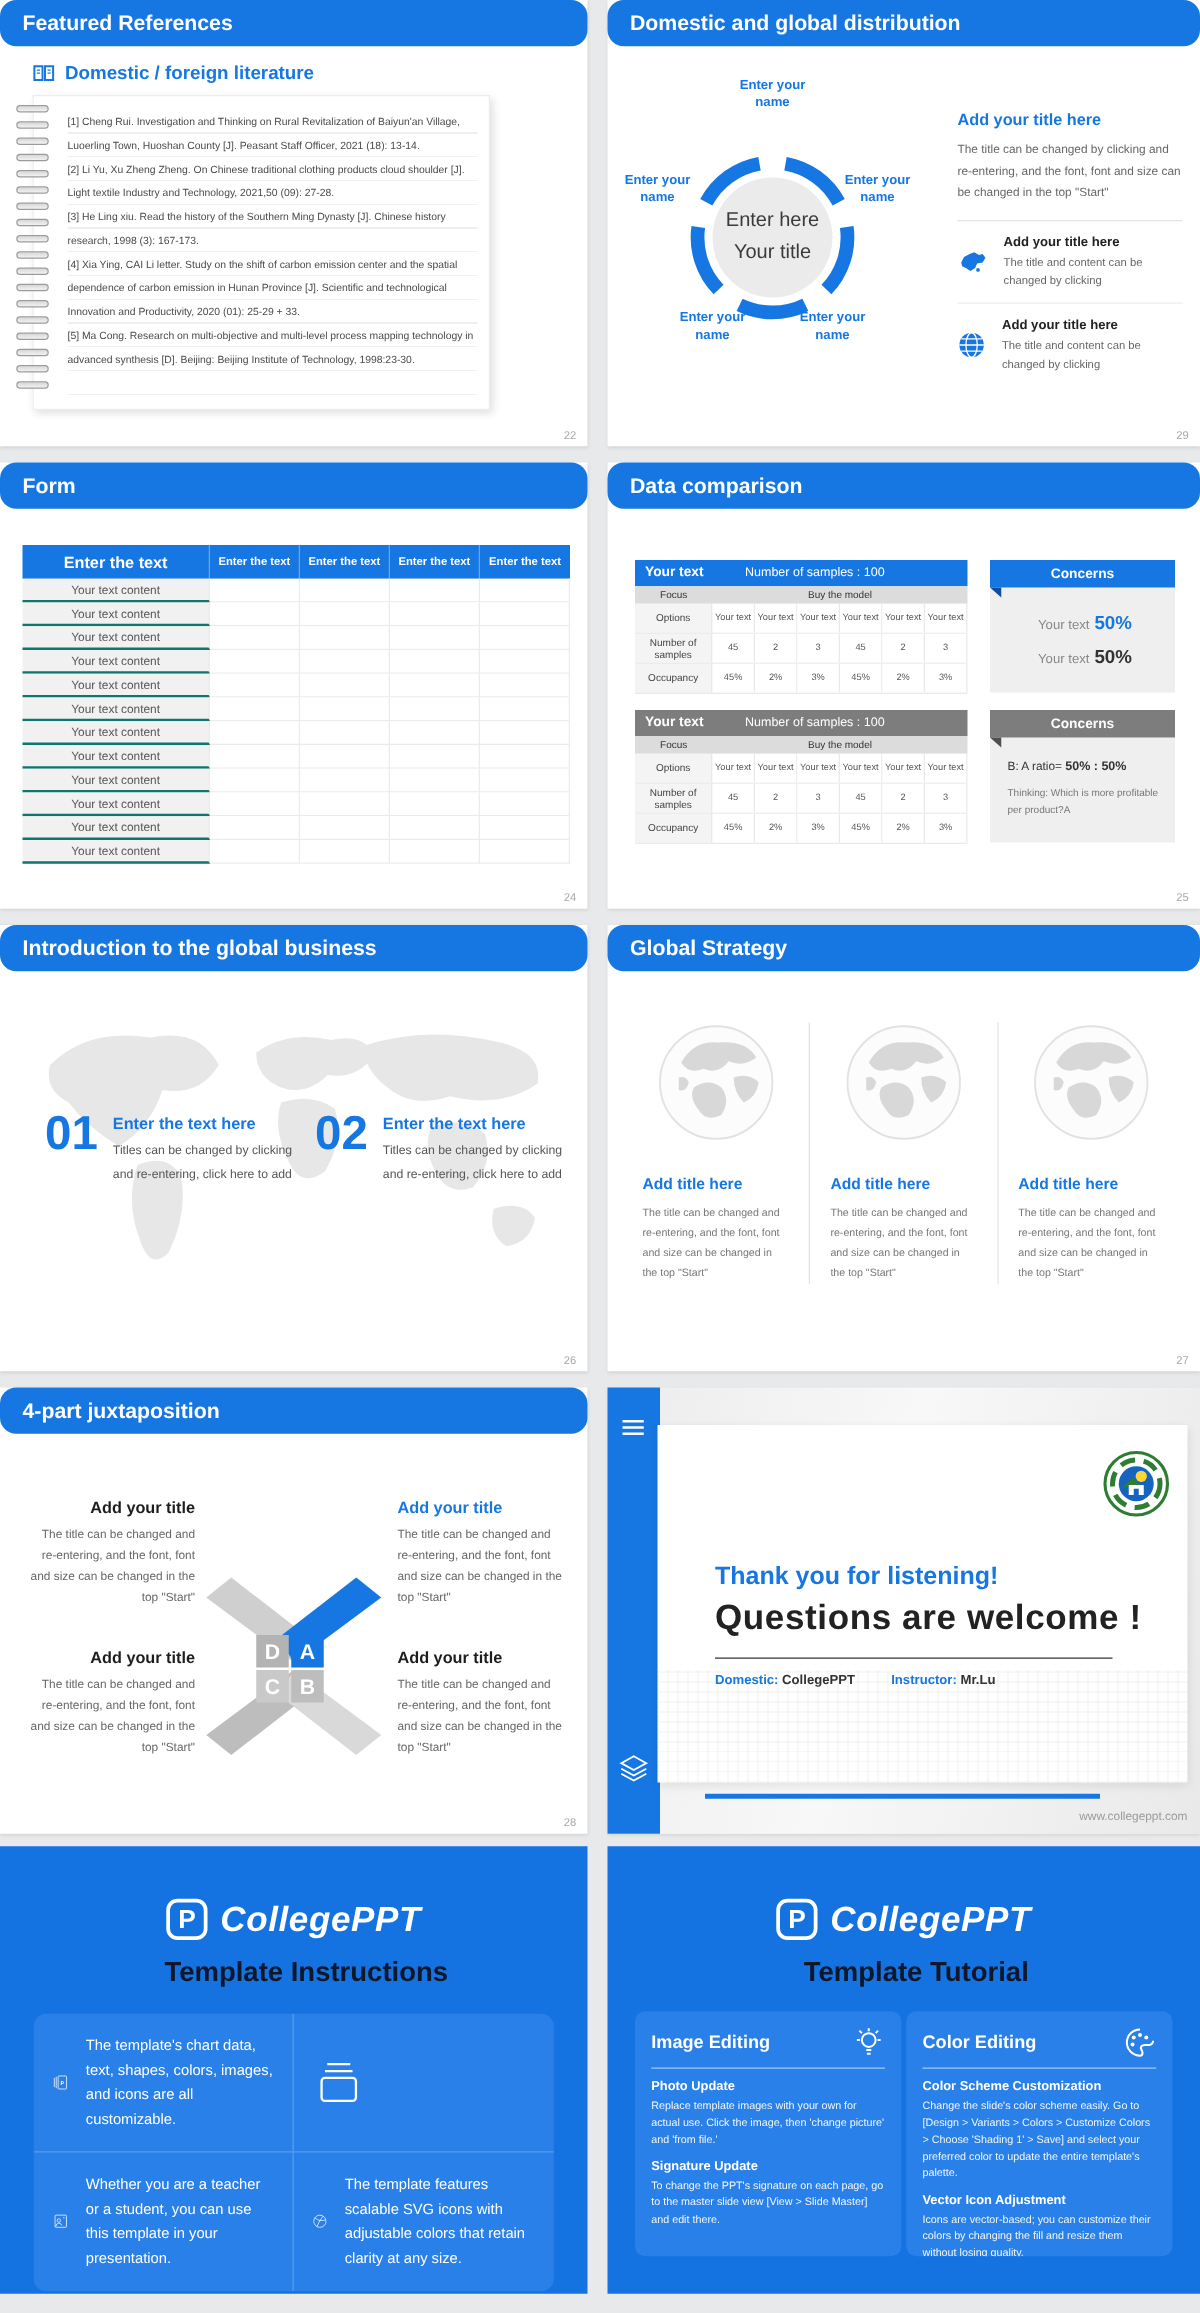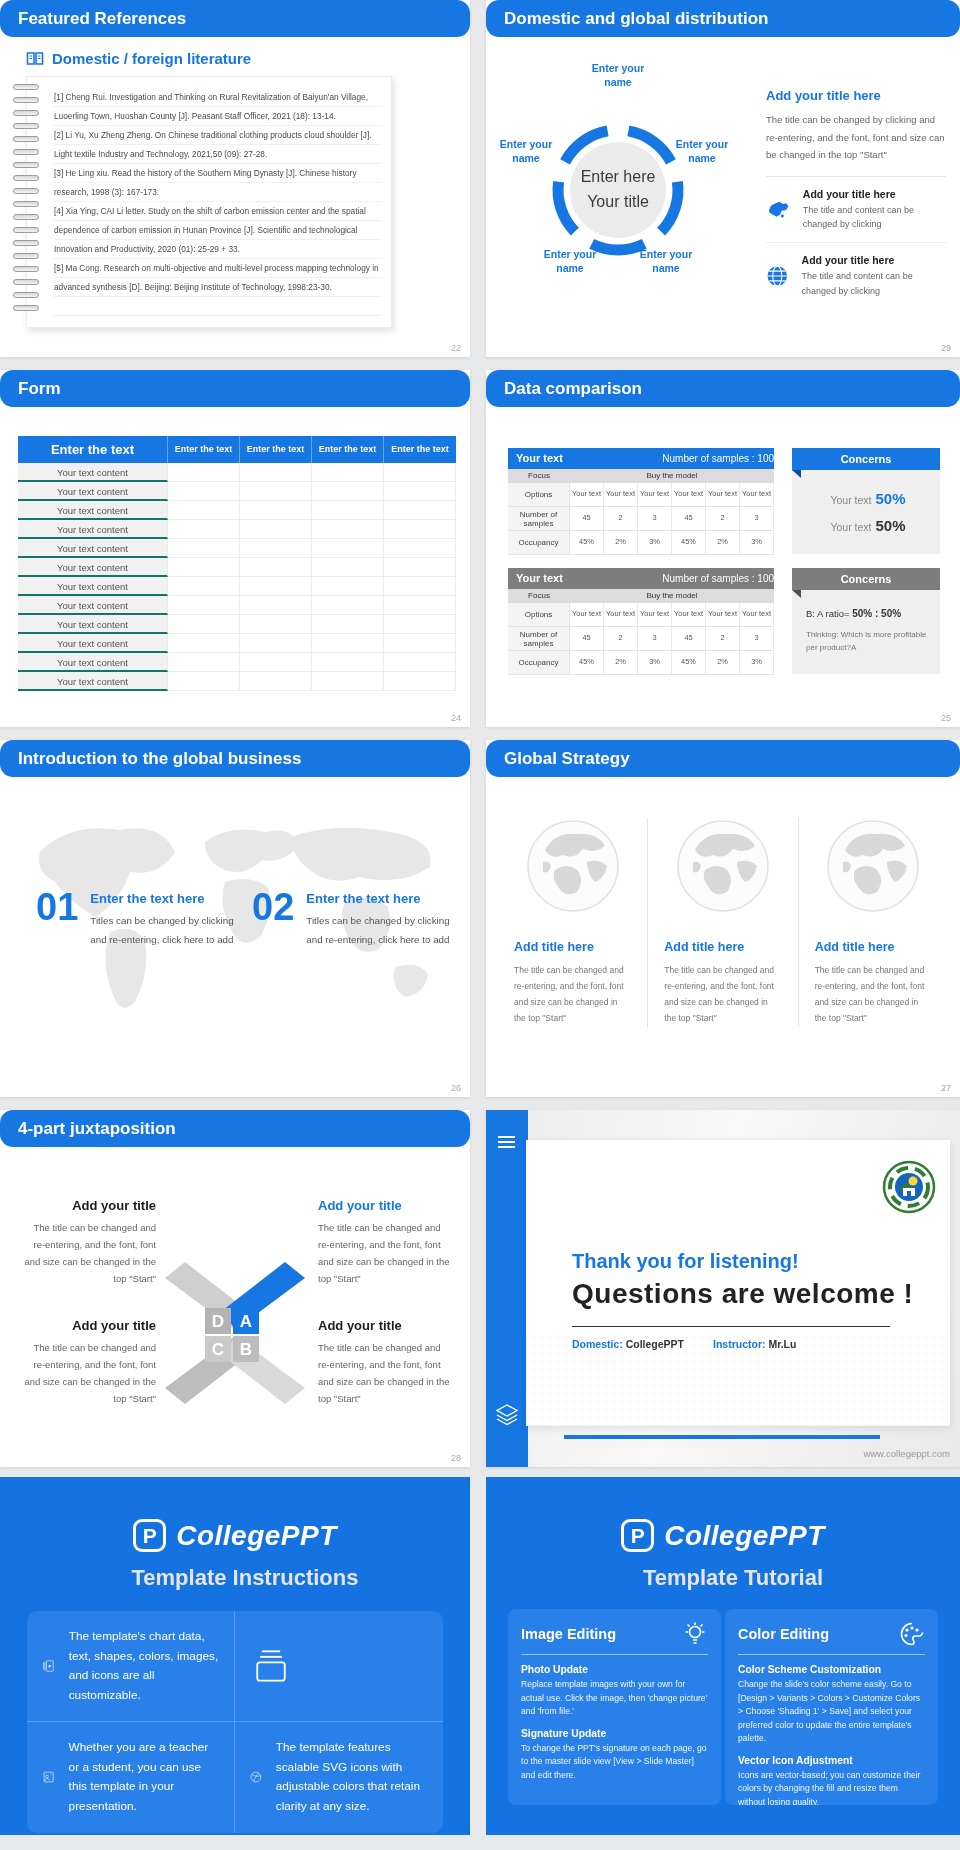--- a/index.html
+++ b/index.html
@@ -46,21 +46,21 @@
   .ft-row{display:flex;height:19px;}
   .ft-row .fc{width:72px;background:#fff;border-right:1px solid #ebebeb;border-bottom:1px solid #ebebeb;}
   .ft-row .fc:first-of-type{width:150px;background:#f1f1f1;border-bottom:2px solid #0f766e;color:#555;font-size:9.5px;line-height:19px;text-align:center;}
 
   
   .dc-table{position:absolute;left:22px;width:266px;font-size:8px;}
   .dct-1{top:78px;} .dct-2{top:198px;}
   .dc-title{display:flex;height:21px;color:#fff;}
   .dct-1 .dc-title{background:var(--blue);} .dct-2 .dc-title{background:var(--gray-hdr);}
   .dc-tl{width:88px;font-weight:bold;font-size:11px;line-height:21px;padding-left:8px;}
-  .dc-tr{flex:1;text-align:right;font-size:10px;line-height:21px;}
+  .dc-tr{flex:1;text-align:left;font-size:10px;line-height:21px;}
   .dc-focus{display:flex;height:14px;background:#dcdcdc;color:#333;line-height:14px;}
   .dc-fl{width:62px;text-align:center;} .dc-fr{flex:1;text-align:center;}
   .dc-row{display:flex;border-bottom:1px solid #e3e3e3;}
   .dc-lab{width:62px;background:#f4f4f4;color:#444;display:flex;align-items:center;justify-content:center;text-align:center;border-right:1px solid #e3e3e3;}
   .dc-c{width:34px;color:#555;display:flex;align-items:center;justify-content:center;text-align:center;border-right:1px solid #e9e9e9;background:#fff;font-size:7.4px;line-height:1.2;}
   .dc-r1{height:24px;}
   .concern{position:absolute;left:306px;width:148px;}
   .cn-1{top:78px;} .cn-2{top:198px;}
   .cn-head{height:22px;color:#fff;font-weight:bold;font-size:11px;text-align:center;line-height:22px;position:relative;}
   .cn-1 .cn-head{background:var(--blue);} .cn-2 .cn-head{background:var(--gray-hdr);}
@@ -123,21 +123,21 @@
   .ty-bar{position:absolute;left:78px;top:325px;width:316px;height:4px;background:var(--blue);}
   .ty-url{position:absolute;right:10px;bottom:8px;color:#9a9a9a;font-size:9.5px;}
   .ty-layers{position:absolute;left:9px;top:294px;}
 
   
   .panel{position:absolute;top:1477px;height:358px;background:#1473e0;}
   .p-left{left:0;width:470px;} .p-right{left:486px;width:474px;}
   .logo-row{display:flex;align-items:center;justify-content:center;gap:10px;padding-top:42px;}
   .logo-p{width:33px;height:33px;border:3px solid #fff;border-radius:9px;color:#fff;font-weight:bold;font-size:21px;line-height:28px;text-align:center;}
   .logo-text{color:#fff;font-size:28px;font-weight:bold;font-style:italic;letter-spacing:.5px;}
-  .panel-title{color:#e5e5e5;text-align:center;font-size:22px;font-weight:bold;margin-top:13px;padding-left:20px;}
+  .panel-title{color:#0f172a;text-align:center;font-size:22px;font-weight:bold;margin-top:13px;padding-left:20px;}
   .instr-grid{width:416px;margin:20px auto 0;background:#2a80e9;border-radius:10px;display:grid;grid-template-columns:1fr 1fr;}
   .instr-card{display:flex;align-items:center;gap:13px;padding:16px 14px;}
   .instr-card:nth-of-type(1),.instr-card:nth-of-type(3){border-right:1px solid rgba(255,255,255,.22);}
   .instr-card:nth-of-type(1),.instr-card:nth-of-type(2){border-bottom:1px solid rgba(255,255,255,.22);}
   .instr-text{color:#fff;font-size:11.8px;line-height:1.66;}
   .tut-cols{width:430px;margin:18px auto 0;display:flex;gap:4px;}
   .tut-col{flex:1;background:#2a80e9;border-radius:8px;padding:12px 13px;height:196px;overflow:hidden;}
   .tut-head{display:flex;justify-content:space-between;align-items:center;border-bottom:1px solid rgba(255,255,255,.55);padding-bottom:7px;}
   .tut-title{color:#fff;font-weight:bold;font-size:14.5px;}
   .tut-heading{color:#fff;font-weight:bold;font-size:10.3px;margin-top:9px;}

